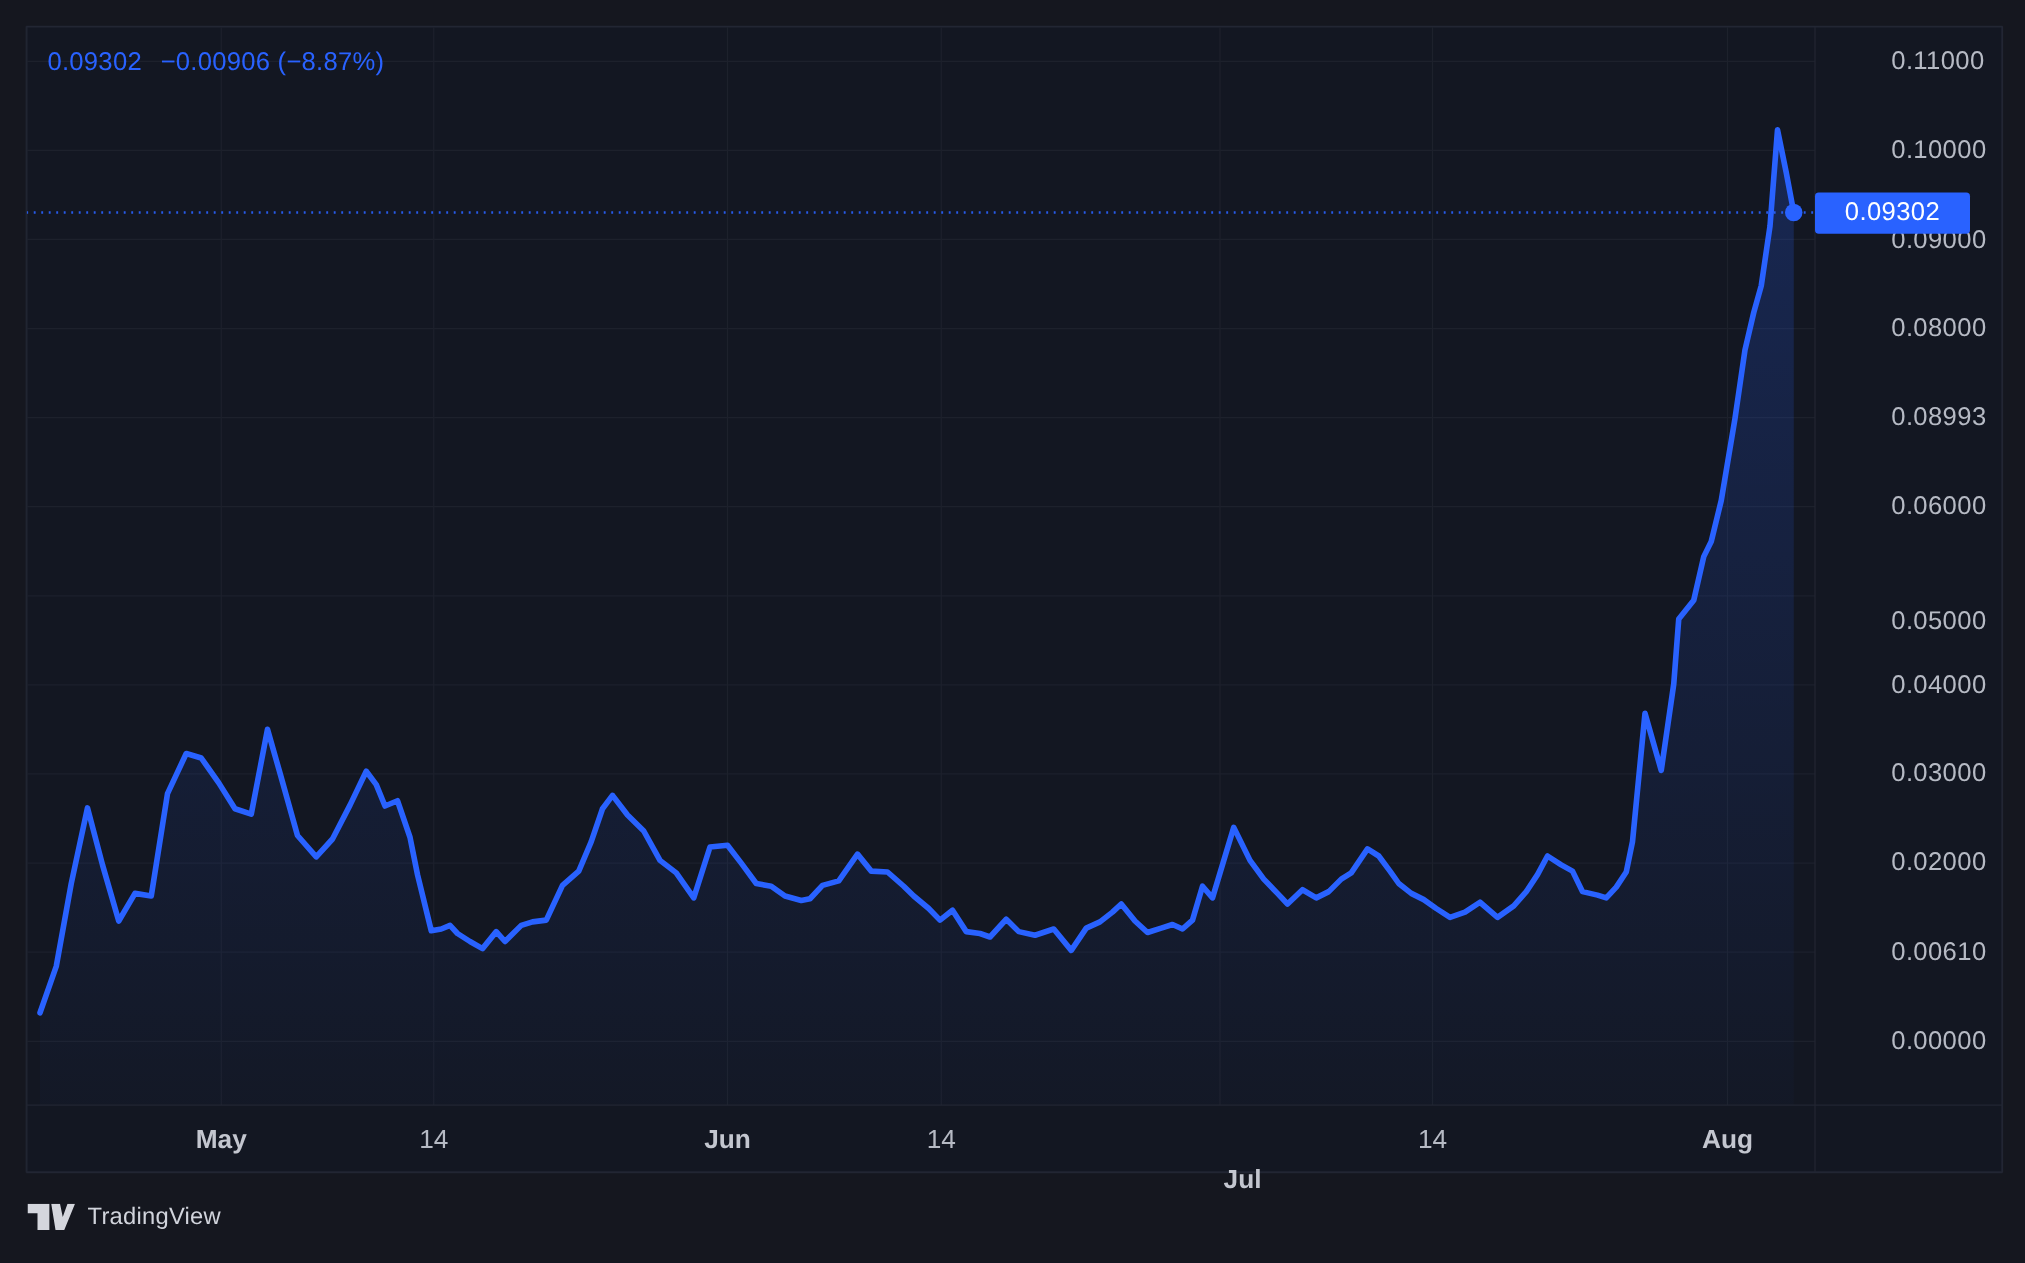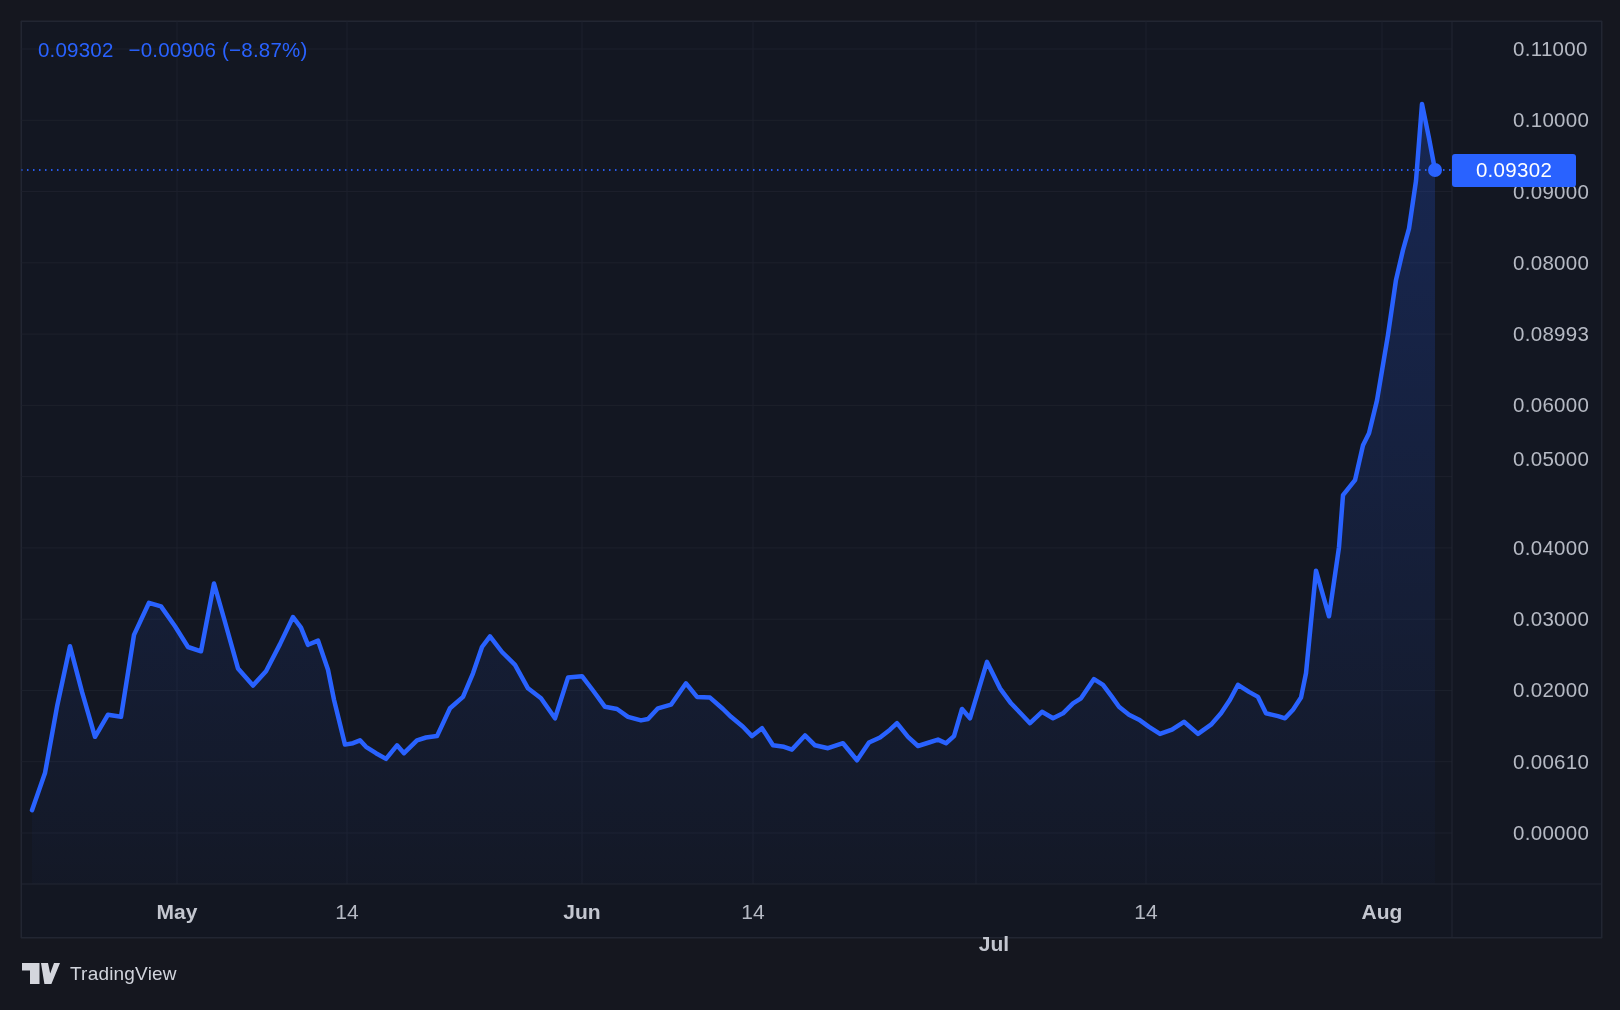--- a/index.html
+++ b/index.html
@@ -97,21 +97,21 @@
   <span class="quote">−0.00906 (−8.87%)</span>
 </div>
 
 <div class="price-axis">
     <div class="ytick" style="top: 28px;">0.11000</div>
     <div class="ytick" style="top: 99.2727px;">0.10000</div>
     <div class="ytick" style="top: 170.545px;">0.09000</div>
     <div class="ytick" style="top: 241.818px;">0.08000</div>
     <div class="ytick" style="top: 313.091px;">0.08993</div>
     <div class="ytick" style="top: 384.364px;">0.06000</div>
-    <div class="ytick" style="top: 438px;">0.05000</div>
+    <div class="ytick" style="top: 476px;">0.05000</div>
     <div class="ytick" style="top: 526.909px;">0.04000</div>
     <div class="ytick" style="top: 598.182px;">0.03000</div>
     <div class="ytick" style="top: 669.455px;">0.02000</div>
     <div class="ytick" style="top: 740.727px;">0.00610</div>
     <div class="ytick" style="top: 812px;">0.00000</div>
   </div>
 
 <div class="price-tag" id="price-tag" style="top: 153.521px;">
   <span>0.09302</span>
 </div>

